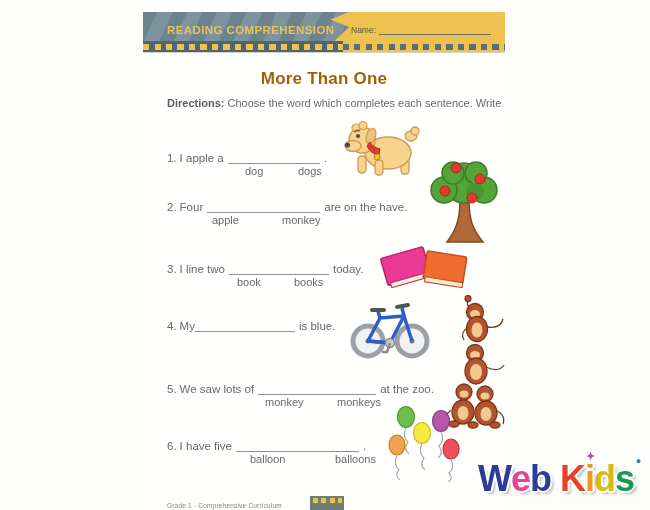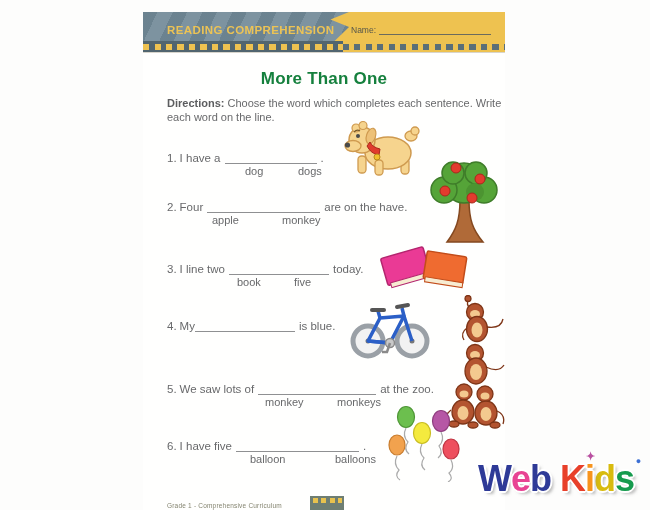--- a/index.html
+++ b/index.html
@@ -21,21 +21,21 @@
 
   .strip{position:absolute;top:29px;height:11px;border-bottom:1px solid #d8d5cc;}
   .strip-left{left:0;width:200px;background:#51656f;}
   .strip-right{left:200px;width:162px;background:#eec250;}
   .strip .squares{height:6px;margin-top:2.5px;}
   .strip-left .squares{background:repeating-linear-gradient(90deg,#eec250 0 6px,rgba(0,0,0,0) 6px 11.5px);}
   .strip-right .squares{background:repeating-linear-gradient(90deg,#5a6e78 0 6px,rgba(0,0,0,0) 6px 11.5px);}
 
   
   .title{position:absolute;left:0;top:57px;width:362px;text-align:center;
-    font-size:17px;font-weight:bold;color:#15803d;letter-spacing:.2px;}
+    font-size:17px;font-weight:bold;color:#a16207;letter-spacing:.2px;}
   .directions{position:absolute;left:24px;top:84px;width:345px;font-size:11px;
     line-height:1.3;color:#68696b;white-space:nowrap;}
   .directions b{color:#5c5d5f;}
 
   .item{position:absolute;left:24px;width:330px;color:#68696b;}
   .sentence{display:flex;align-items:flex-end;font-size:11.5px;white-space:nowrap;}
   .sentence .num{margin-right:3px;}
   .blank{display:inline-block;border-bottom:1.5px solid #8f9092;height:11px;margin:0 4px;}
   .choices{position:relative;height:13px;margin-top:1px;font-size:11px;}
   .choices span{position:absolute;top:0;}
@@ -81,27 +81,26 @@
       <div class="squares"></div>
     </div>
   <div class="strip strip-right">
       <div class="squares"></div>
     </div>
 
   <div class="title">More Than One</div>
   <div class="directions">
     <div><b>Directions:</b>
       <span>Choose the word which completes each sentence. Write</span></div>
-    <div>each word on the line.</div>
   </div>
 
   <div class="item" style="top:140px">
     <div class="sentence">
       <span class="num">1.</span>
-      <span>I have a</span>
+      <span>I apple a</span>
       <span class="blank" style="width:92px"></span>
       <span>.</span>
     </div>
     <div class="choices">
       <span style="left:78px">dog</span>
       <span style="left:131px">dogs</span>
     </div>
   </div>
 
   <div class="item" style="top:189px">
@@ -119,21 +118,21 @@
 
   <div class="item" style="top:251px">
     <div class="sentence">
       <span class="num">3.</span>
       <span>I line two</span>
       <span class="blank" style="width:100px"></span>
       <span>today.</span>
     </div>
     <div class="choices">
       <span style="left:70px">book</span>
-      <span style="left:127px">five</span>
+      <span style="left:127px">books</span>
     </div>
   </div>
 
   <div class="item" style="top:308px">
     <div class="sentence">
       <span class="num">4.</span>
       <span>My</span>
       <span class="blank" style="width:100px;margin-left:0"></span>
       <span>is blue.</span>
     </div>

